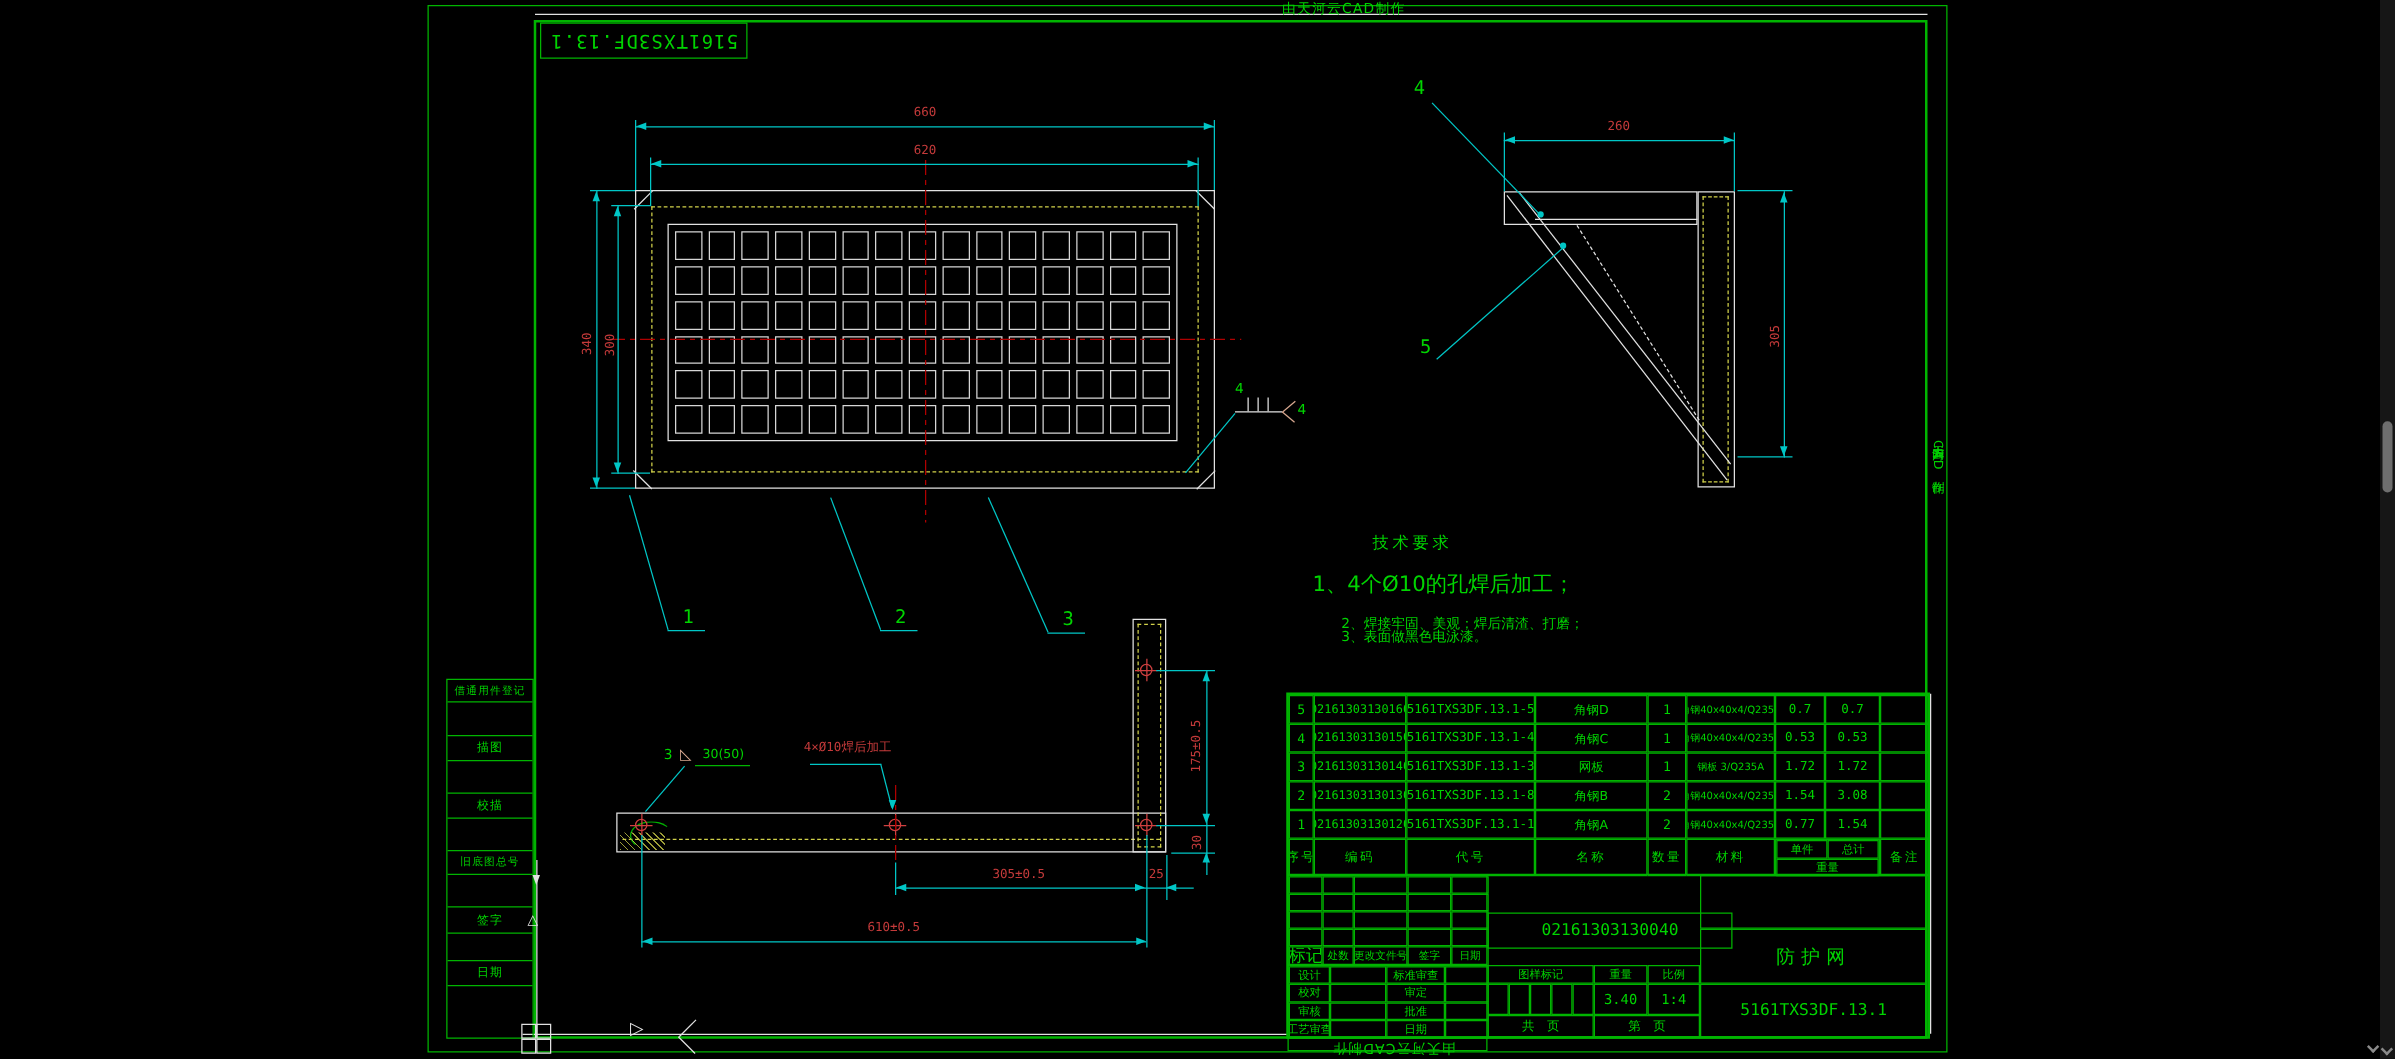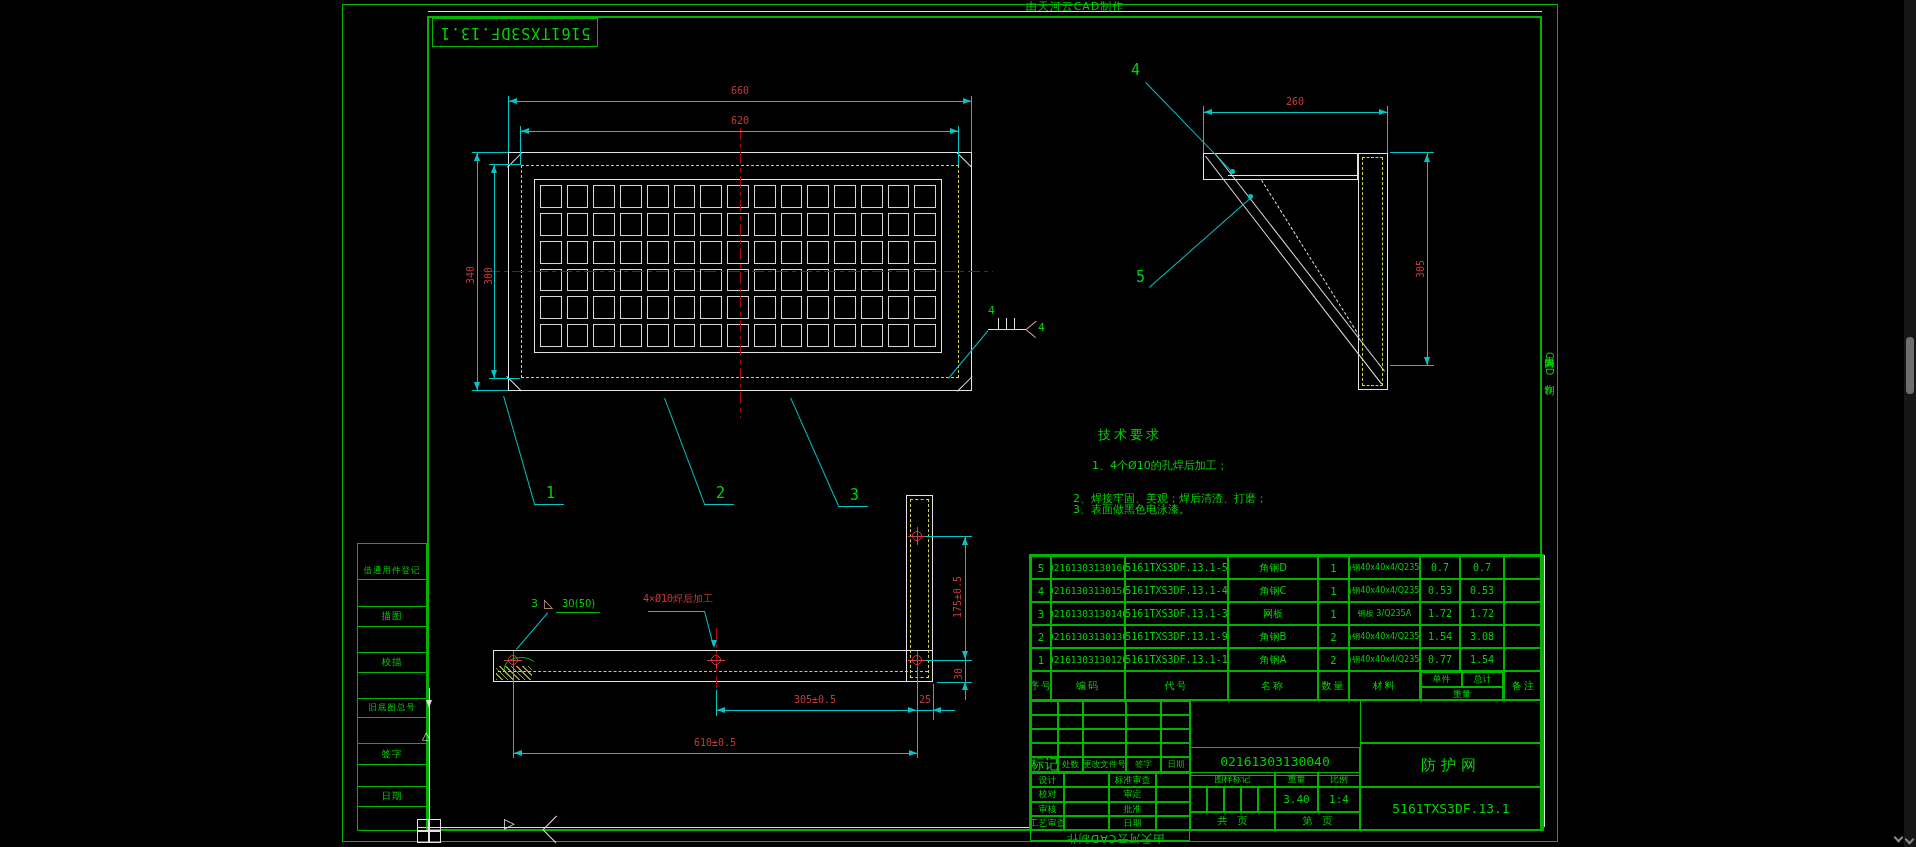--- a/index.html
+++ b/index.html
@@ -254,21 +254,21 @@
   <div class="dimtxt vtxt" style="left:1416px;top:278px">305</div>
 
   <div class="balloon" style="left:1131px;top:63px">4</div>
   <div class="rl cyl" style="left:1146px;top:82px;width:125px;transform:rotate(46deg)"></div>
   <div class="dot" style="left:1230px;top:169px"></div>
   <div class="balloon" style="left:1136px;top:270px">5</div>
   <div class="rl cyl" style="left:1149px;top:287px;width:136px;transform:rotate(-41.4deg)"></div>
   <div class="dot" style="left:1248px;top:194px"></div>
 
   <div class="gtxt" style="left:1098px;top:428px;font-size:13px;letter-spacing:3px">技术要求</div>
-  <div class="gtxt" style="left:1092px;top:460px;font-size:11px">1、4个Ø10的孔焊后加工；</div>
+  <div class="gtxt" style="left:1050px;top:460px;font-size:17px">1、4个Ø10的孔焊后加工；</div>
   <div class="gtxt" style="left:1073px;top:493px;font-size:11px">2、焊接牢固、美观；焊后清渣、打磨；</div>
   <div class="gtxt" style="left:1073px;top:504px;font-size:11px">3、表面做黑色电泳漆。</div>
 
   <div class="box" style="left:493px;top:650px;width:440px;height:32px"></div>
   <div class="hl yd" style="left:498px;top:671px;width:430px"></div>
   <div class="abs" style="left:504px;top:657px;width:34px;height:23px;border:1px solid transparent;border-top-color:var(--g);border-left-color:var(--g);border-radius:50%"></div>
   <div class="abs" style="left:496px;top:666px;width:36px;height:14px;background:repeating-linear-gradient(45deg,rgba(210,210,74,.75) 0 1px,transparent 1px 4px)"></div>
   <div class="box" style="left:906px;top:495px;width:27px;height:187px"></div>
   <div class="ydbox" style="left:910px;top:499px;width:19px;height:179px"></div>
 
@@ -339,21 +339,21 @@
   <div class="ar u" style="left:962px;top:537px"></div>
   <div class="ar d" style="left:962px;top:651px"></div>
   <div class="dimtxt vtxt" style="left:953px;top:618px">175±0.5</div>
 
   <div class="hl" style="left:937px;top:682px;width:35px"></div>
   <div class="vl" style="left:965px;top:660px;height:40px"></div>
   <div class="ar u" style="left:962px;top:682px"></div>
   <div class="dimtxt vtxt" style="left:954px;top:680px">30</div>
 
   <div id="leftcol">
-      <div class="lc-cell" style="height: 18px; font-size: 8.5px; margin-top: 18px;">借通用件登记</div>
+      <div class="lc-cell" style="height: 18px; font-size: 8.5px;">借通用件登记</div>
       <div class="lc-cell" style="height: 27px;"></div>
       <div class="lc-cell" style="height: 20px;">描图</div>
       <div class="lc-cell" style="height: 26px;"></div>
       <div class="lc-cell" style="height: 20px;">校描</div>
       <div class="lc-cell" style="height: 26px;"></div>
       <div class="lc-cell" style="height: 19px; font-size: 8.5px;">旧底图总号</div>
       <div class="lc-cell" style="height: 26px;"></div>
       <div class="lc-cell" style="height: 21px;">签字</div>
       <div class="lc-cell" style="height: 22px;"></div>
       <div class="lc-cell" style="height: 20px;">日期</div>
@@ -396,21 +396,21 @@
       <div class="bc" style="font-size: 9.5px;">02161303130140</div>
       <div class="bc" style="font-size: 10px;">5161TXS3DF.13.1-3</div>
       <div class="bc cn">网板</div>
       <div class="bc">1</div>
       <div class="bc cn mat">钢板 3/Q235A</div>
       <div class="bc" style="font-size: 10px;">1.72</div>
       <div class="bc" style="font-size: 10px;">1.72</div>
       <div class="bc"></div>
       <div class="bc">2</div>
       <div class="bc" style="font-size: 9.5px;">02161303130130</div>
-      <div class="bc" style="font-size: 10px;">5161TXS3DF.13.1-9</div>
+      <div class="bc" style="font-size: 10px;">5161TXS3DF.13.1-8</div>
       <div class="bc cn">角钢B</div>
       <div class="bc">2</div>
       <div class="bc cn mat">角钢40x40x4/Q235A</div>
       <div class="bc" style="font-size: 10px;">1.54</div>
       <div class="bc" style="font-size: 10px;">3.08</div>
       <div class="bc"></div>
       <div class="bc">1</div>
       <div class="bc" style="font-size: 9.5px;">02161303130120</div>
       <div class="bc" style="font-size: 10px;">5161TXS3DF.13.1-1</div>
       <div class="bc cn">角钢A</div>
@@ -474,21 +474,21 @@
       <div class="tcell"></div>
       <div class="tcell">批准</div>
       <div class="tcell"></div>
       <div class="tcell">工艺审查</div>
       <div class="tcell"></div>
       <div class="tcell">日期</div>
       <div class="tcell"></div>
     </div>
 
   <div class="abs" style="left:1190px;top:700px;width:170px;height:130px">
-    <div class="tb-box" style="left:0;top:47px;width:170px;height:29px;font:13px 'DejaVu Sans Mono',monospace">
+    <div class="tb-box" style="left:0;top:30px;width:196px;height:29px;font:13px 'DejaVu Sans Mono',monospace">
         <span>02161303130040</span>
       </div>
     <div class="tb-box" style="left:0;top:72px;width:85px;height:15px;font-size:9px">
         <span>图样标记</span>
       </div>
     <div class="tb-box" style="left:85px;top:72px;width:43px;height:15px;font-size:9px">
         <span>重量</span>
       </div>
     <div class="tb-box" style="left:128px;top:72px;width:42px;height:15px;font-size:9px">
         <span>比例</span>

